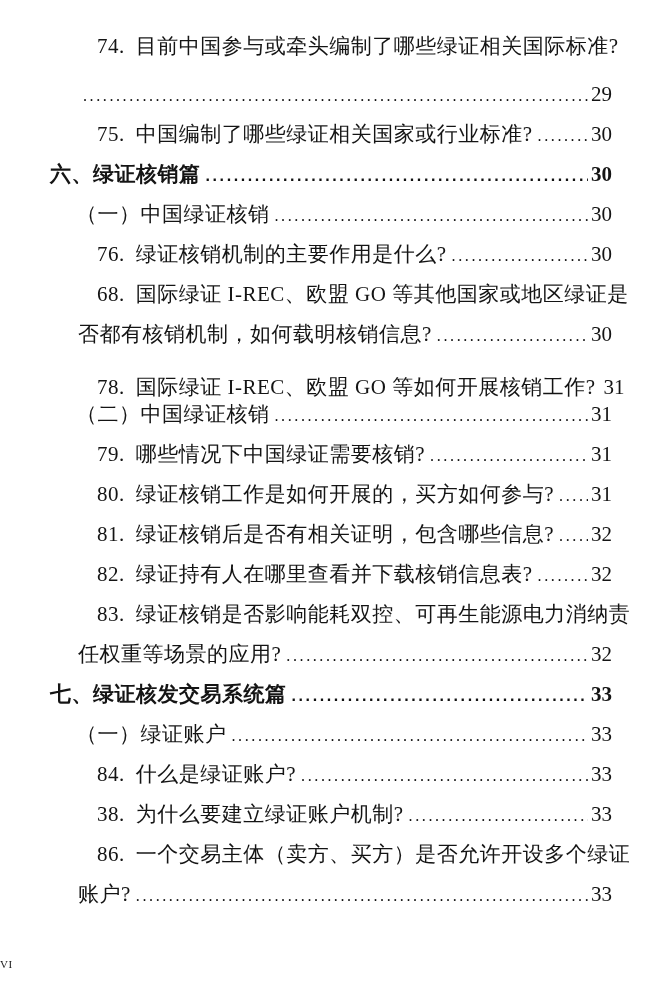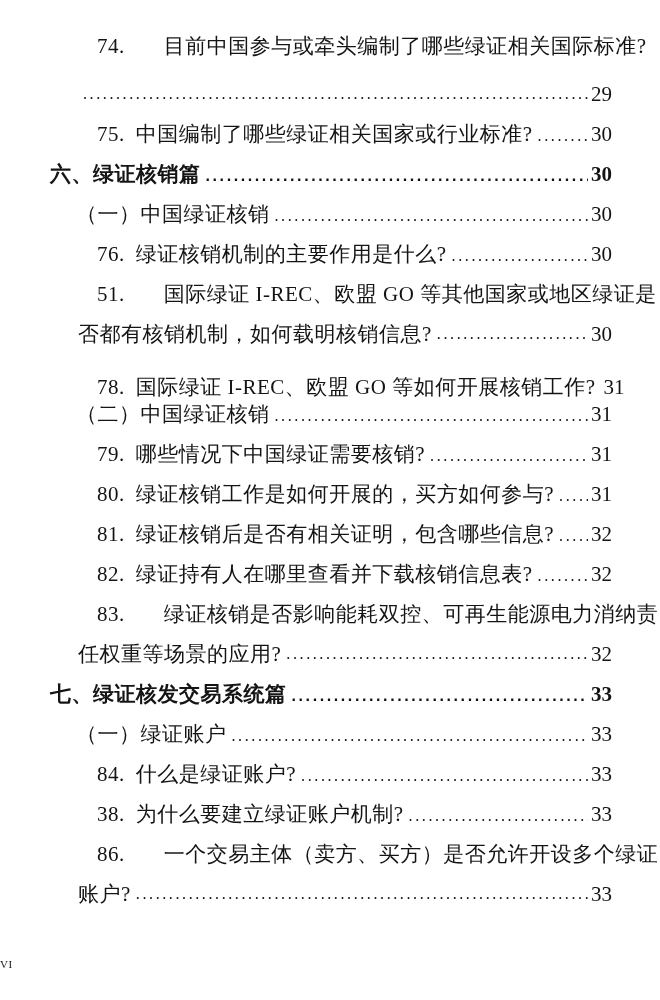--- a/index.html
+++ b/index.html
@@ -25,34 +25,33 @@
     height: 40px;
     line-height: 40px;
     font-size: 21px;
     letter-spacing: 0.5px;
     white-space: nowrap;
   }
   
   .row.chapter { padding-left: 0; font-family: "Liberation Sans", "DejaVu Sans", sans-serif; font-weight: bold; font-size: 21px; justify-content: space-between; }
   .row.section { padding-left: 26px; }
   .row.question { padding-left: 47px; }
-  .row.continuation { padding-left: 28px; align-items: flex-end; }
+  .row.continuation { padding-left: 28px; }
   .row.extra-gap { margin-top: 8px; }
 
   .num {
     margin-right: 11px;
     font-family: "Liberation Serif", "DejaVu Serif", serif;
     font-weight: normal;
   }
   .text { flex: 0 0 auto; }
   .row.stretch .text {
     flex: 1 1 auto;
     text-align: justify;
     text-align-last: justify;
-    margin-left: 28px;
   }
   .leader {
     flex: 1 1 auto;
     overflow: hidden;
     height: 40px;
     margin: 0 3px 0 5px;
     font-size: 16px;
     letter-spacing: 2.6px;
     color: #111111;
   }
@@ -107,21 +106,21 @@
         <span class="leader"></span>
         <span class="pagenum">30</span>
       </div>
       <div class="row question">
         <span class="num">76.</span>
         <span class="text">绿证核销机制的主要作用是什么?</span>
         <span class="leader"></span>
         <span class="pagenum">30</span>
       </div>
       <div class="row question stretch">
-        <span class="num">51.</span>
+        <span class="num">68.</span>
         <span class="text">国际绿证 I-REC、欧盟 GO 等其他国家或地区绿证是</span>
       </div>
       <div class="row continuation">
         <span class="text">否都有核销机制，如何载明核销信息?</span>
         <span class="leader"></span>
         <span class="pagenum">30</span>
       </div>
       <div class="row question">
         <span class="num">78.</span>
         <span class="text">国际绿证 I-REC、欧盟 GO 等如何开展核销工作?</span>

